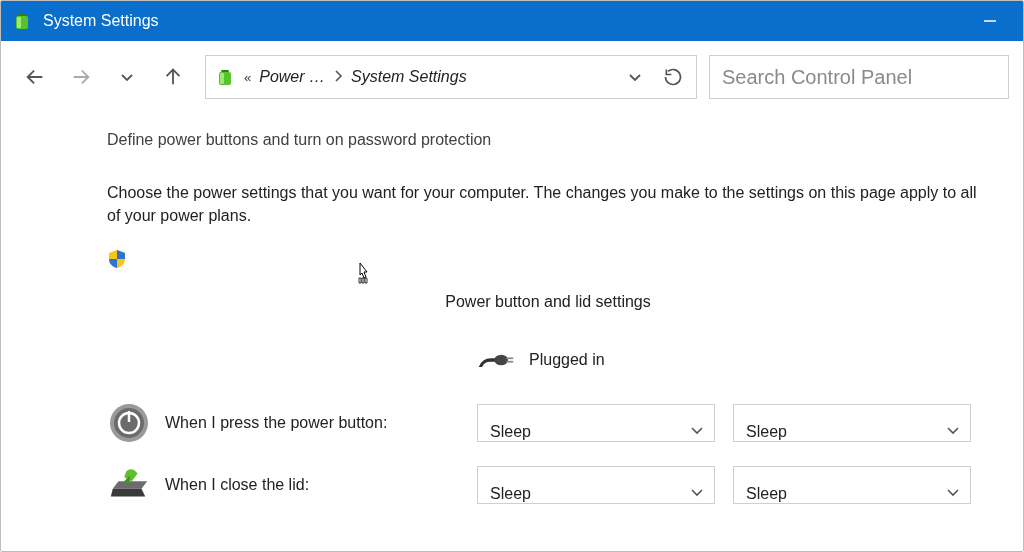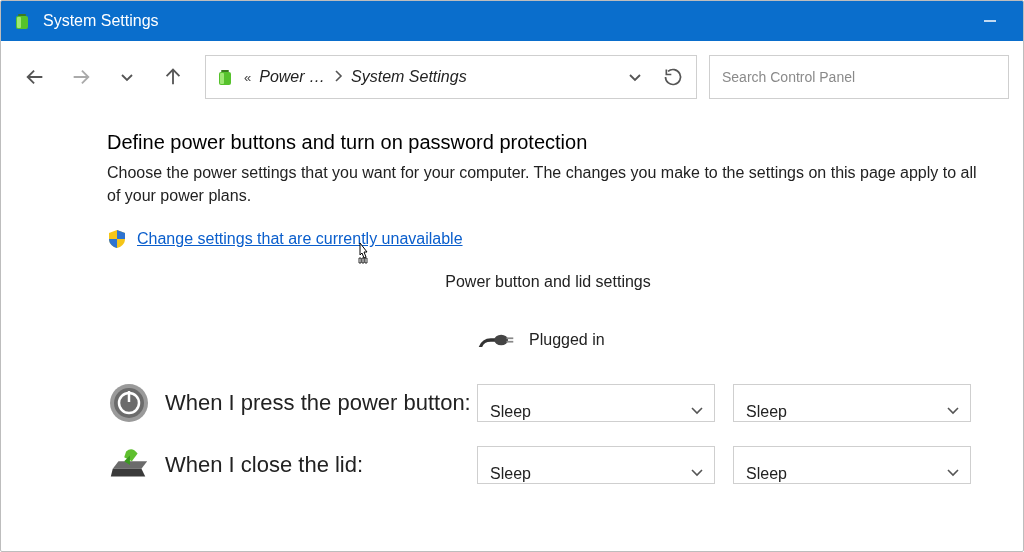--- a/index.html
+++ b/index.html
@@ -77,31 +77,31 @@
     display: flex; align-items: center; justify-content: center;
     color: #555;
   }
   .searchbox {
     width: 300px;
     border: 1px solid #cfcfcf;
     height: 44px;
     display: flex; align-items: center;
     padding: 12px 12px;
     color: #8a8a8a;
-    font-size: 14px;
+    font-size: 20px;
   }
   
   .content {
     padding: 24px 34px 0 106px;
   }
   .headline {
-    color: #000000;
-    font-size: 20px;
+    color: #404040;
+    font-size: 16px;
     font-weight: 400;
-    margin-bottom: 7px;
+    margin-bottom: 32px;
   }
   .desc {
     font-size: 16px;
     line-height: 1.45;
     color: #222;
     margin-bottom: 22px;
     max-width: 890px;
   }
   .change-link-row {
     display: flex;
@@ -162,21 +162,21 @@
     display: flex;
     align-items: center;
     margin-bottom: 18px;
   }
   .setting-row .row-icon {
     width: 44px; height: 44px;
     display: flex; align-items: center; justify-content: center;
     margin-right: 14px;
   }
   .setting-row .row-label {
-    font-size: 22px;
+    font-size: 16px;
     width: 312px;
   }
   .dropdown {
     width: 238px;
     height: 38px;
     border: 1px solid #cfcfcf;
     display: flex;
     align-items: flex-end;
     justify-content: space-between;
     padding: 0 10px 0 12px;
@@ -276,21 +276,20 @@
 
   <div class="change-link-row">
     <span class="shield-icon">
       <svg width="20" height="20" viewBox="0 0 20 20">
         <path d="M10 1 L18 4 V10 C18 15 14 18 10 19 C6 18 2 15 2 10 V4 Z" fill="#f5c518"></path>
         <path d="M10 1 L18 4 V10 L10 10 Z" fill="#2e73d0"></path>
         <path d="M10 10 L2 10 V4 L10 1 Z" fill="#2e73d0" opacity="0"></path>
         <path d="M2 10 L10 10 L10 19 C6 18 2 15 2 10 Z" fill="#2e73d0"></path>
       </svg>
     </span>
-    <a class="change-link" href="#">Change settings that are currently unavailable</a>
     <span class="cursor-icon">
       <svg width="22" height="26" viewBox="0 0 22 26">
         <path d="M7 2 L7 14 L9 12 L11 17 L13 16 L11 11 L14 11 Z" fill="#fff" stroke="#000" stroke-width="1"></path>
         <path d="M6 17 h2 v5 h-2 z M9 17 h2 v5 h-2 z M12 17 h2 v5 h-2 z" fill="#fff" stroke="#000" stroke-width="0.8"></path>
       </svg>
     </span>
   </div>
 
   <div class="section-divider">
     <span class="label">Power button and lid settings</span>

